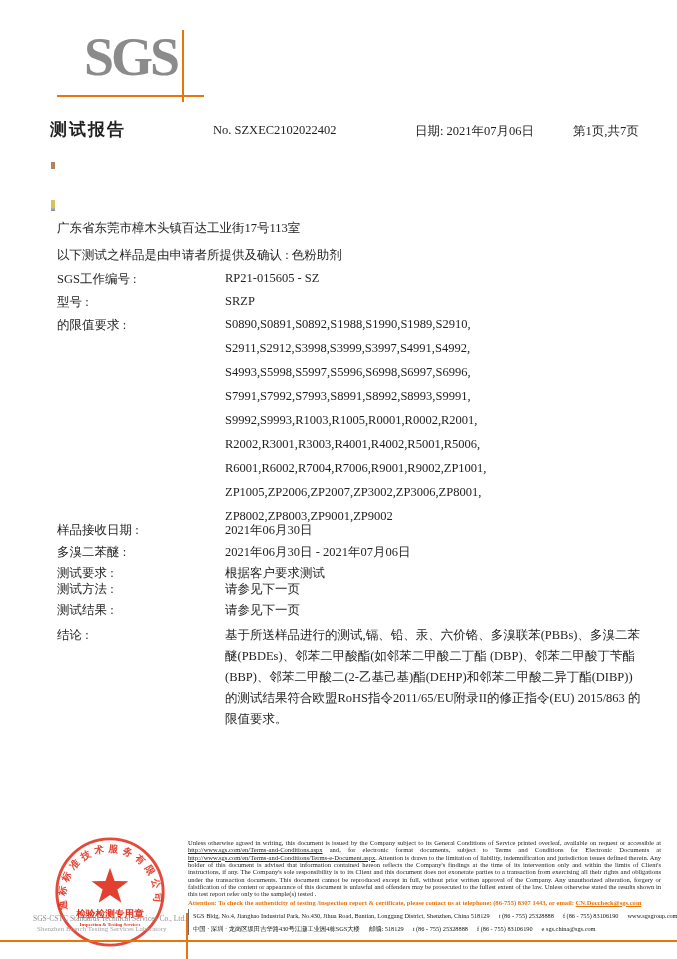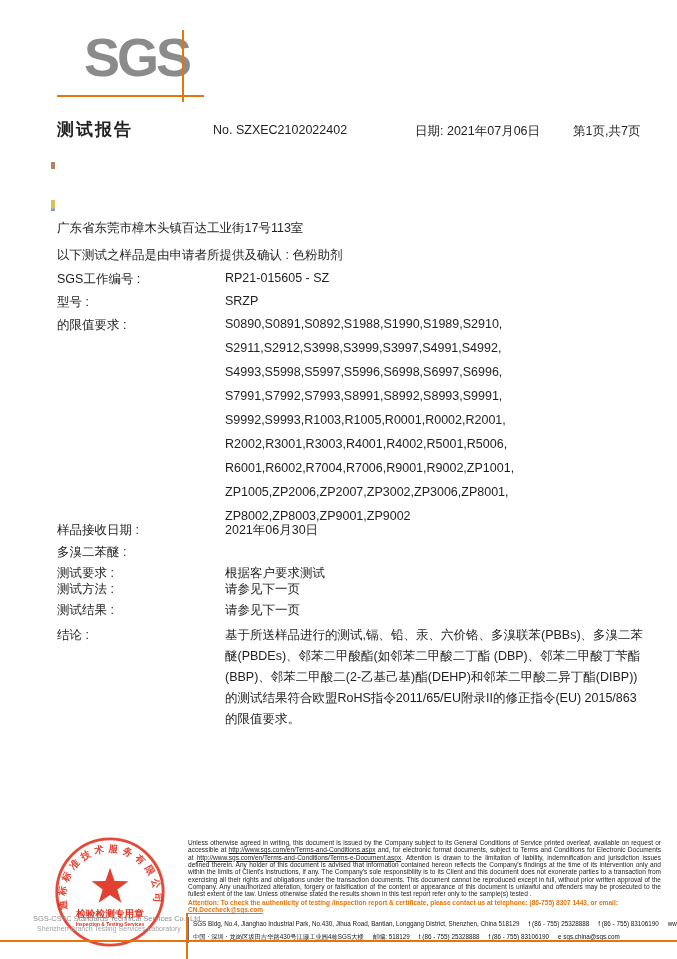--- a/index.html
+++ b/index.html
@@ -1,29 +1,29 @@
 <!DOCTYPE html>
 <html><head>
 <meta charset="utf-8">
 <style>
   html,body { margin:0; padding:0; background:#ffffff; }
   .page {
     position:relative; width:677px; height:959px; background:#fff;
-    font-family:Liberation Sans, sans-serif;
+    font-family:Liberation Serif, serif;
     color:#1f1f1f; overflow:hidden;
   }
   
   .logo-sgs {
     position:absolute; left:84px; top:30px; font-size:54px; line-height:1;
     font-weight:700; letter-spacing:-3px; color:#8b8b8b;
   }
   .logo-underline { position:absolute; left:57px; top:95px; width:147px; height:2px; background:#e8740c; }
   .logo-vline { position:absolute; left:182px; top:30px; width:2px; height:72px; background:#e8740c; }
 
-  .doc-title { position:absolute; left:57px; top:118px; font-size:17px; font-weight:700; letter-spacing:2px;text-align:right; }
+  .doc-title { position:absolute; left:50px; top:118px; font-size:17px; font-weight:700; letter-spacing:2px;text-align:right; }
   .report-no { position:absolute; left:213px; top:123px; font-size:12.5px; }
   .report-date { position:absolute; left:415px; top:123px; font-size:12.5px; }
   .report-page { position:absolute; left:573px; top:123px; font-size:12.5px; }
 
   .company-name { position:absolute; left:57px; top:166px; font-size:12.5px; }
   .company-address { position:absolute; left:57px; top:186px; font-size:12.5px;margin-top:34px; }
 
   .artifact-a { position:absolute; left:51px; top:162px; width:4px; height:7px; background:#9a5b2e; opacity:.75; }
   .artifact-b { position:absolute; left:51px; top:200px; width:4px; height:11px;
                 background:linear-gradient(#d8b84e 0%, #d8b84e 68%, #4a7fd4 100%); opacity:.9; }
@@ -90,20 +90,21 @@
 S9992,S9993,R1003,R1005,R0001,R0002,R2001,
 R2002,R3001,R3003,R4001,R4002,R5001,R5006,
 R6001,R6002,R7004,R7006,R9001,R9002,ZP1001,
 ZP1005,ZP2006,ZP2007,ZP3002,ZP3006,ZP8001,
 ZP8002,ZP8003,ZP9001,ZP9002</div>
 
   <div class="lbl t-recv">样品接收日期 :</div>
   <div class="val t-recv">2021年06月30日</div>
 
   <div class="lbl t-period">多溴二苯醚 :</div>
+  <div class="val t-period">2021年06月30日 - 2021年07月06日</div>
 
   <div class="lbl t-req">测试要求 :</div>
   <div class="val t-req">根据客户要求测试</div>
 
   <div class="lbl t-method">测试方法 :</div>
   <div class="val t-method">请参见下一页</div>
 
   <div class="lbl t-result">测试结果 :</div>
   <div class="val t-result">请参见下一页</div>
 

